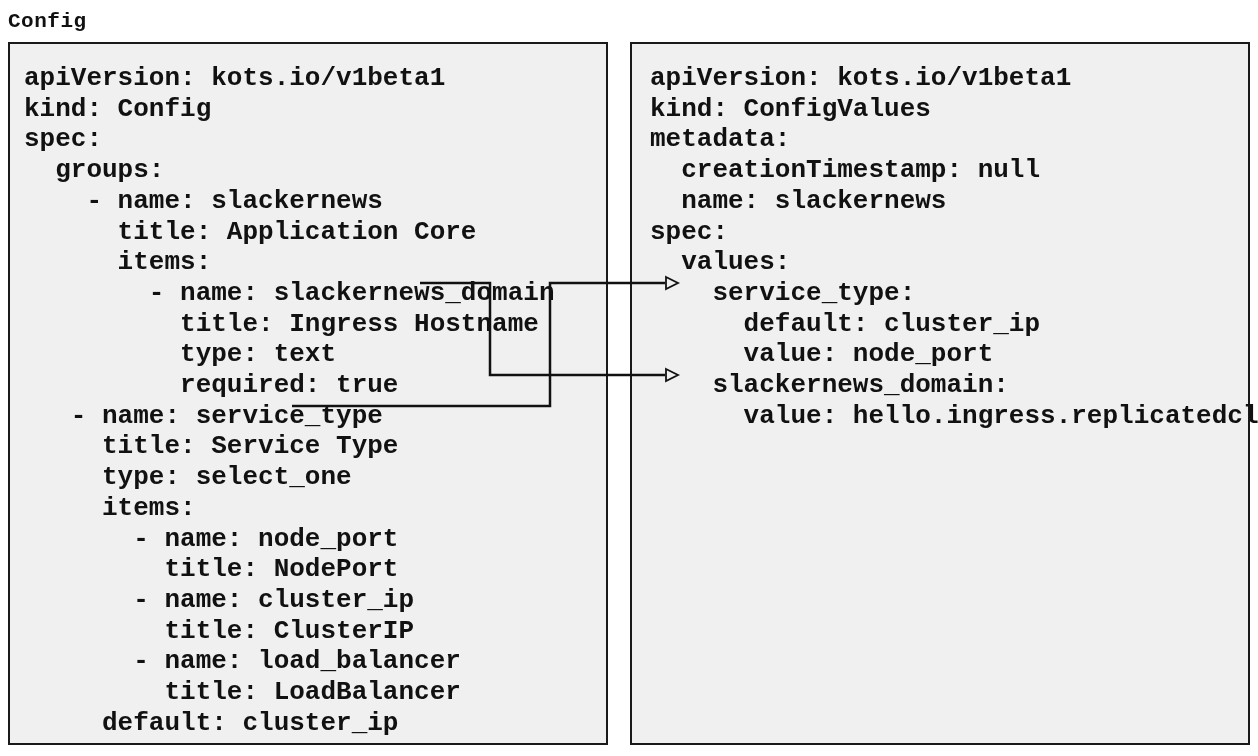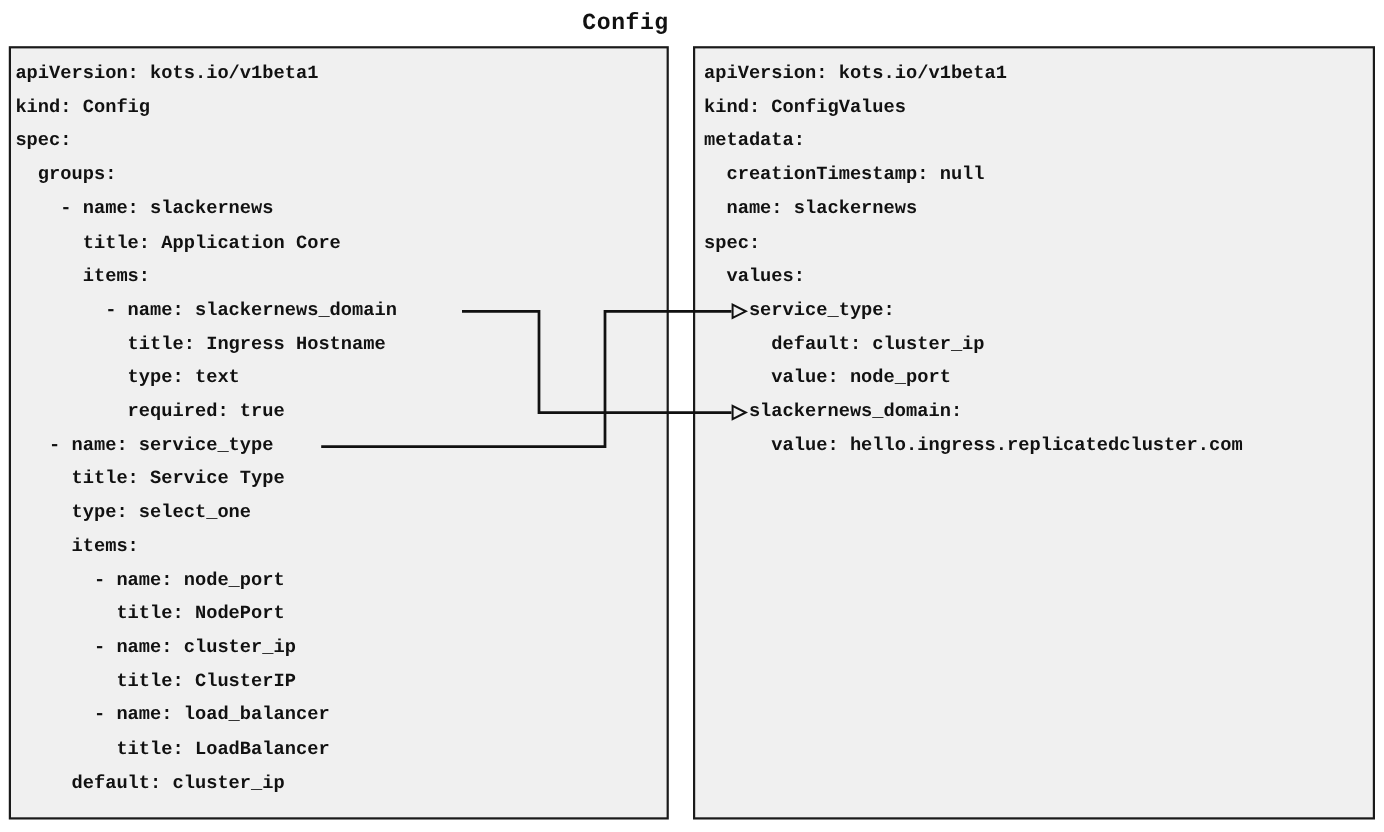--- a/index.html
+++ b/index.html
@@ -26,35 +26,35 @@
     border: 2px solid #1a1a1a;
     z-index: 0;
   }
   .panel-left  { left: 8px;   width: 600px; }
   .panel-right { left: 630px; width: 620px; }
   .panel-title {
     position: absolute;
     top: 8px;
     height: 28px;
     line-height: 28px;
-    text-align: right;
+    text-align: left;
     font-weight: bold;
     font-size: 21px;
     color: #111111;
     letter-spacing: 0.5px;
     z-index: 1;
   }
   .title-left  { left: 8px;   width: 600px; }
   .title-right { left: 630px; width: 620px; }
   pre.code {
     position: absolute;
-    margin: 0;
+    margin: 10px;
     font-family: "Liberation Mono", "DejaVu Sans Mono", monospace;
     font-weight: bold;
-    font-size: 17px;
+    font-size: 26px;
     line-height: 30.7px;
     color: #111111;
     white-space: pre;
     z-index: 1;
   }
   .code-left  { left: 14px;  top: 53px; }
   .code-right { left: 640px; top: 53px; }
   svg.connectors {
     position: absolute;
     left: 0; top: 0;

